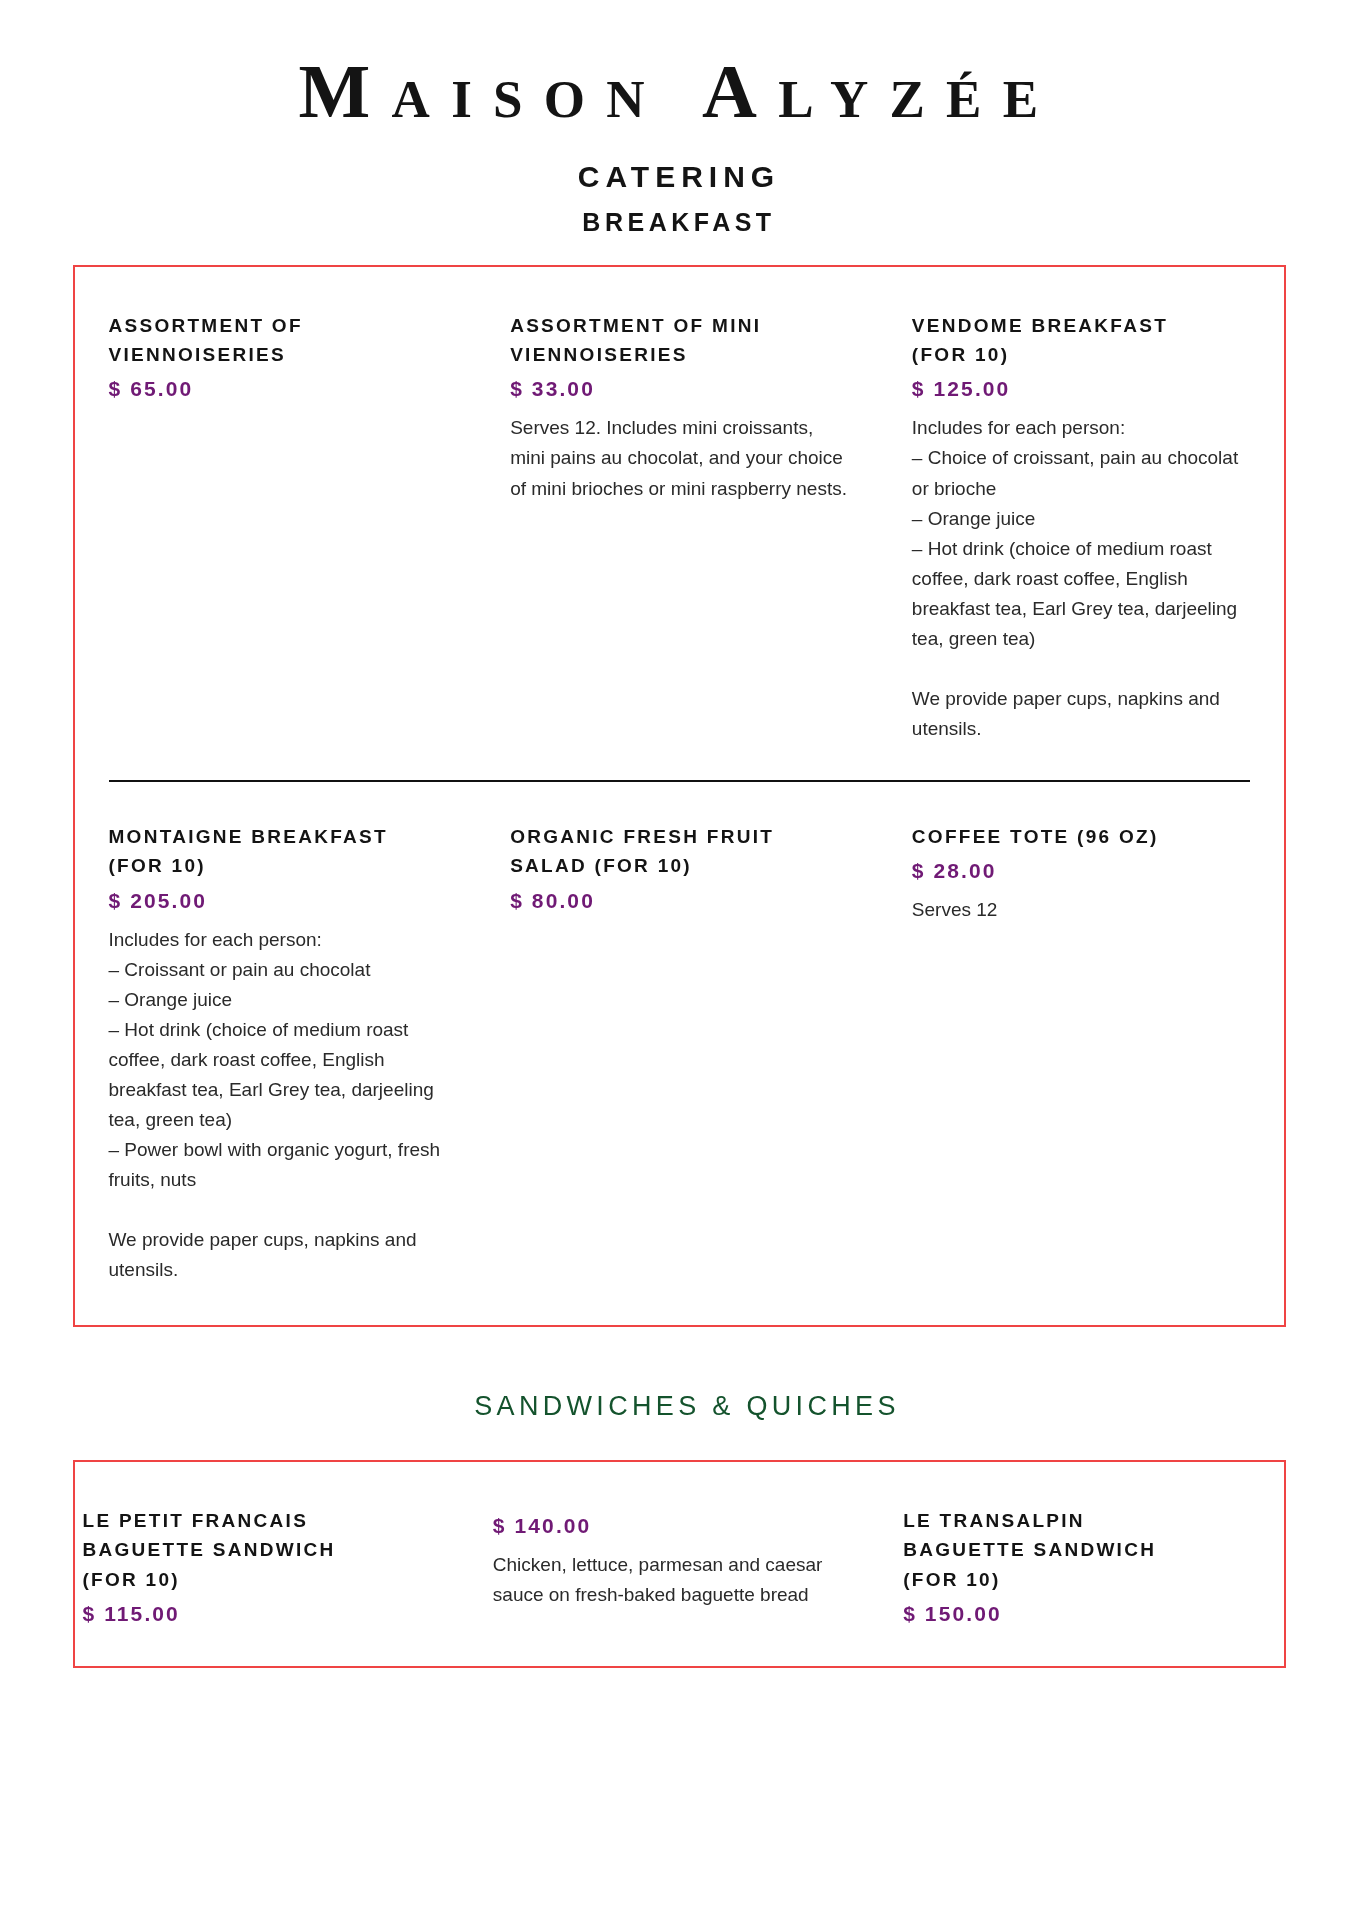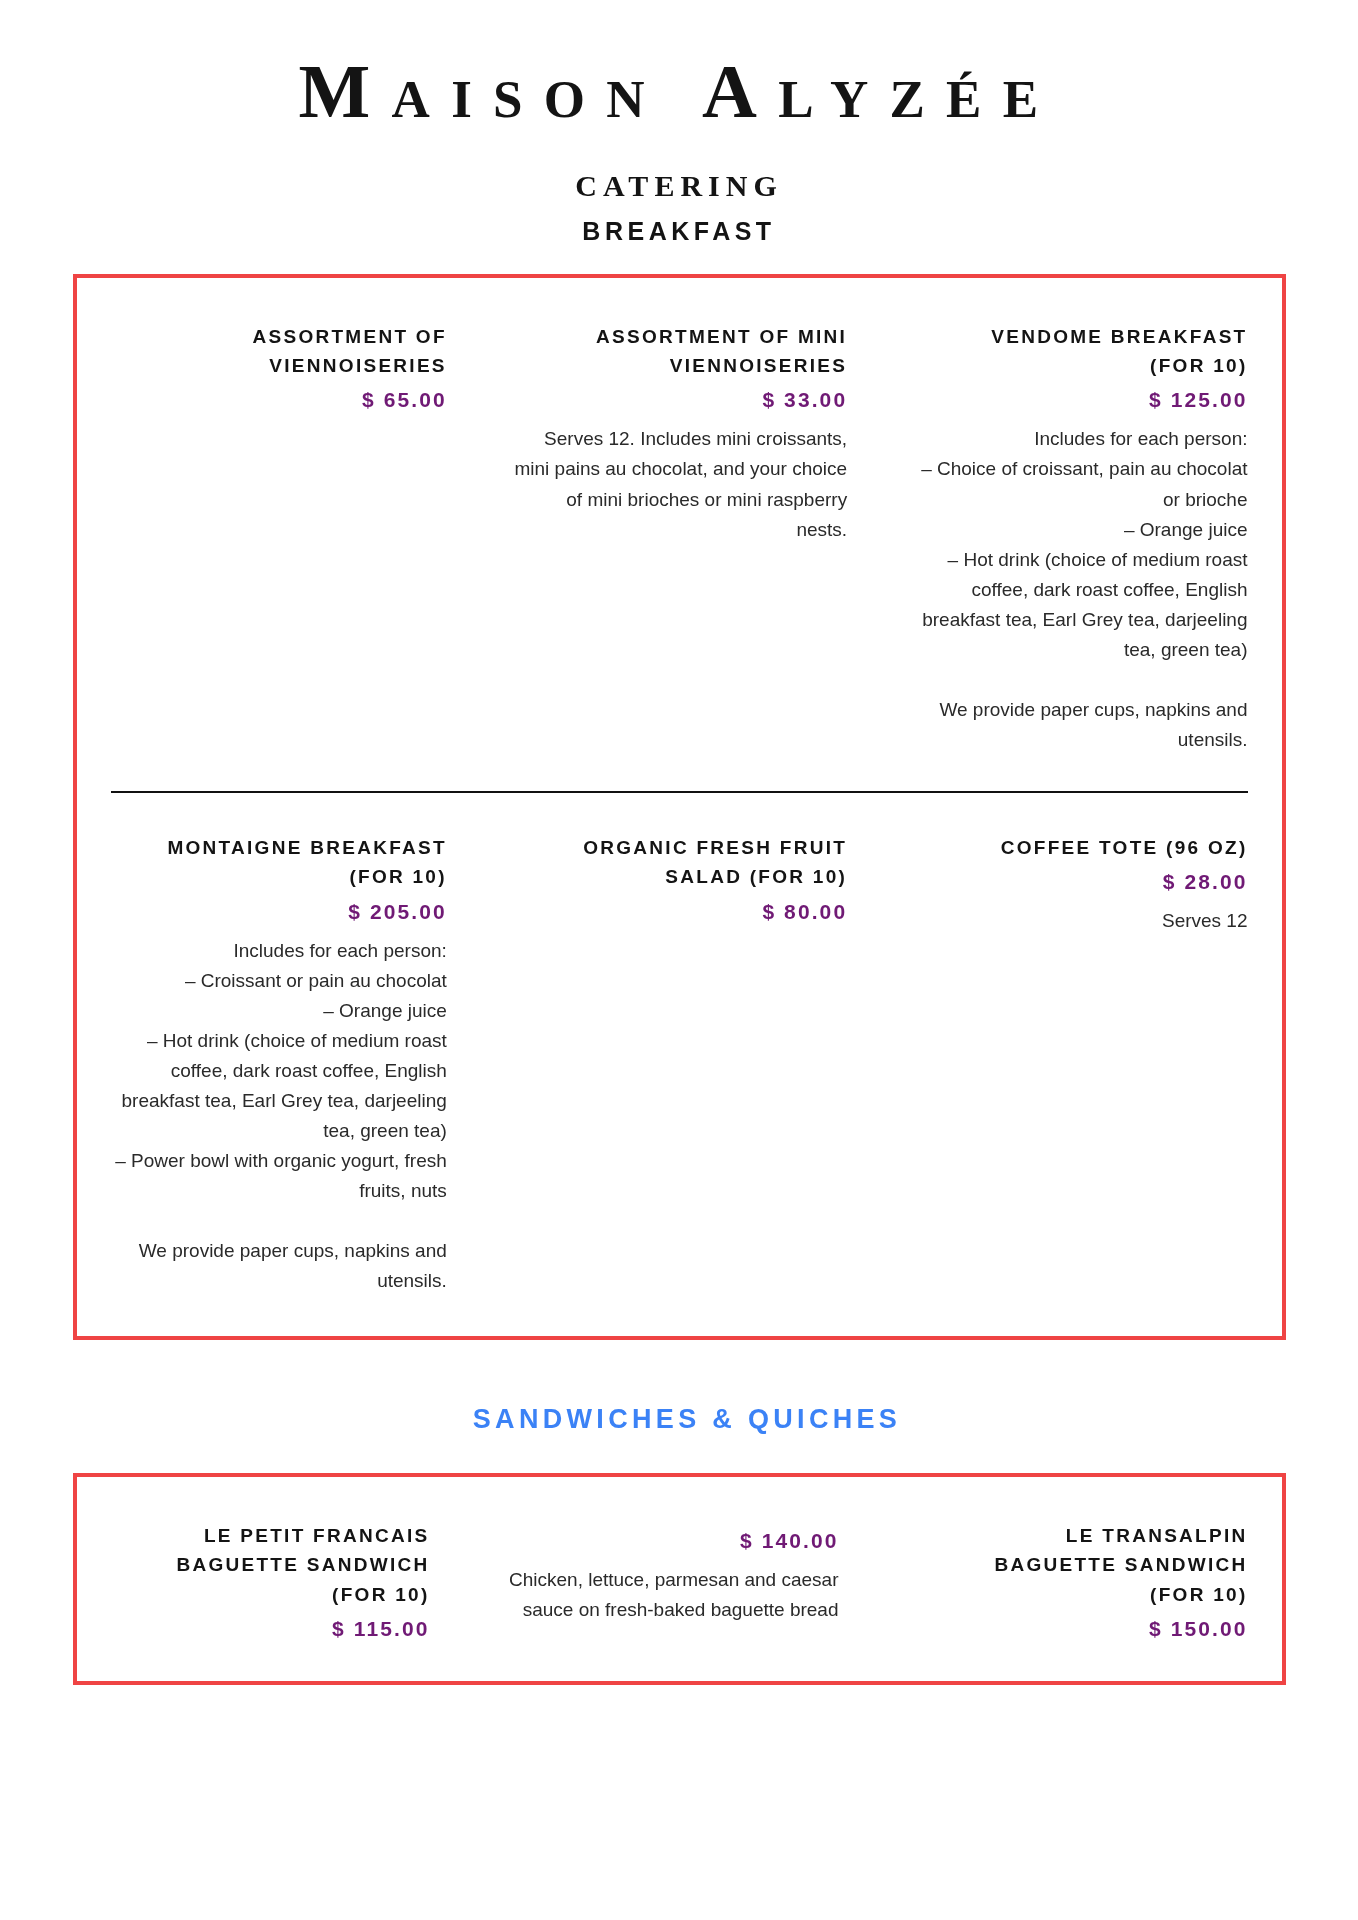--- a/index.html
+++ b/index.html
@@ -23,43 +23,41 @@
     font-variant: small-caps;
     font-weight: 600;
     font-size: 76px;
     letter-spacing: 0.28em;
     color: #141414;
     line-height: 1.1;
     white-space: nowrap;
   }
 
   .program {
-    margin-top: 35px;
+    margin-top: 26px;
     font-size: 30px;
     font-weight: 700;
     letter-spacing: 0.2em;
     color: #141414;
-    font-family: Liberation Serif, serif;
   }
 
   .section-label {
     margin-top: 14px;
     font-size: 25px;
     font-weight: 700;
     letter-spacing: 0.18em;
     color: #141414;
   }
 
   
   .panel {
     margin: 28px 44px 0 44px;
-    border: 4px solid #ef4444;
+    border: 2px solid #ef4444;
     padding: 44px 34px 40px 34px;
     background: #ffffff;
-    text-align: right;
   }
 
   .grid {
     display: grid;
     grid-template-columns: repeat(3, 1fr);
     column-gap: 64px;
   }
 
   .row-divider {
     border: none;
@@ -91,23 +89,23 @@
     line-height: 1.58;
     color: #2a2a2a;
     white-space: pre-line;
   }
 
   
   .mid-heading {
     margin-top: 64px;
     text-align: center;
     font-size: 27px;
-    font-weight: 700;
+    font-weight: 400;
     letter-spacing: 0.16em;
-    color: #3b82f6;
+    color: #14532d;
     padding-left: 16px;
   }
 
   .panel.second { margin-top: 38px; padding-left: 8px; }
 </style>
 </head>
 <body>
 
 <div class="sheet">
 

